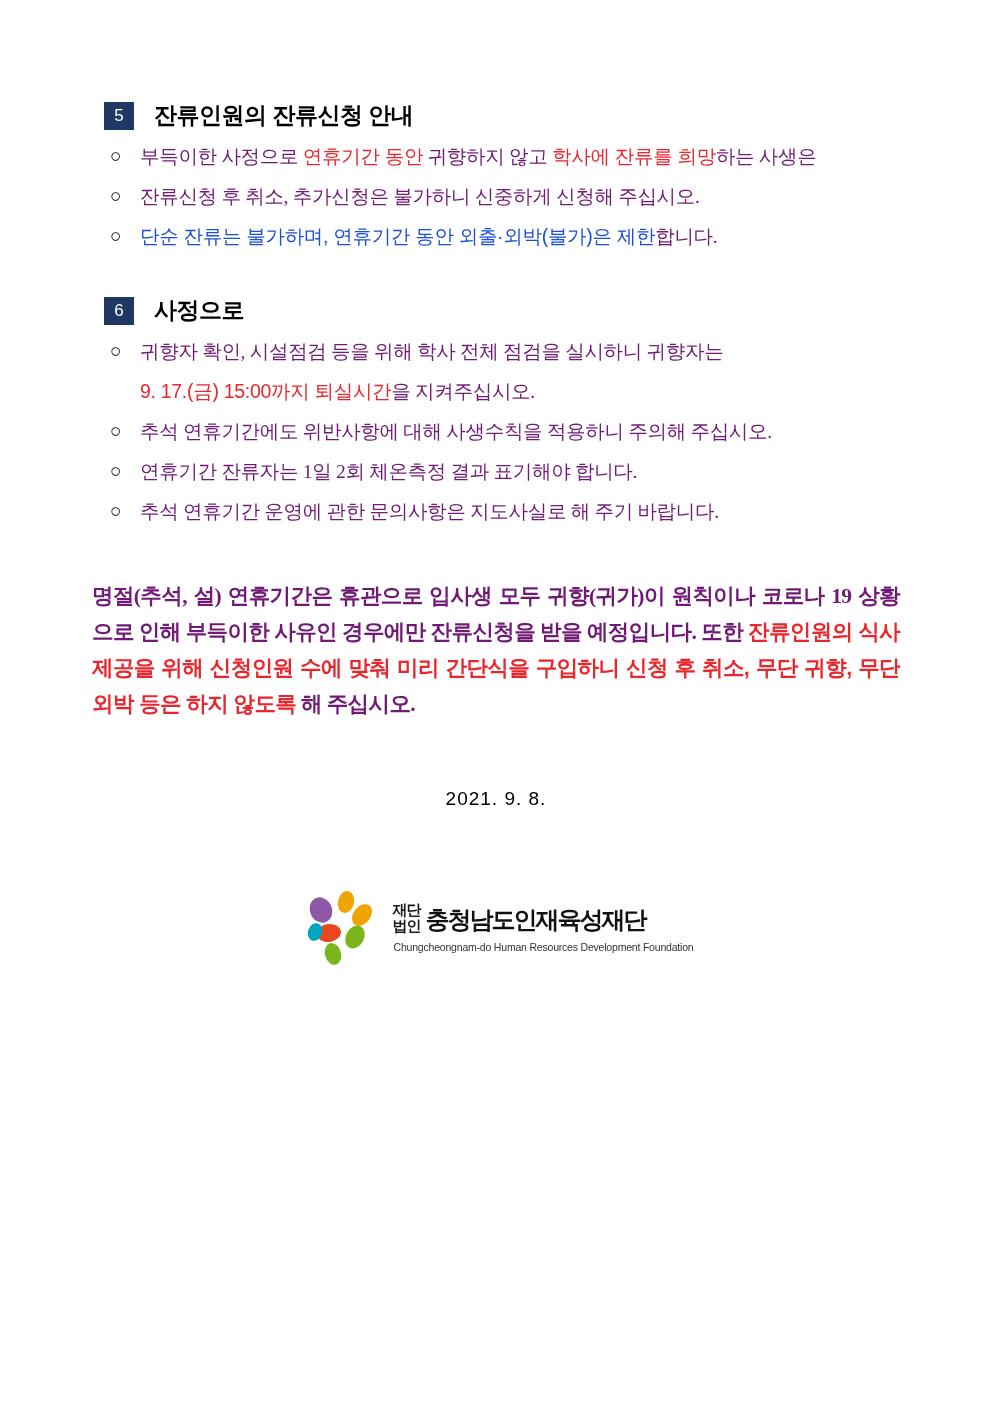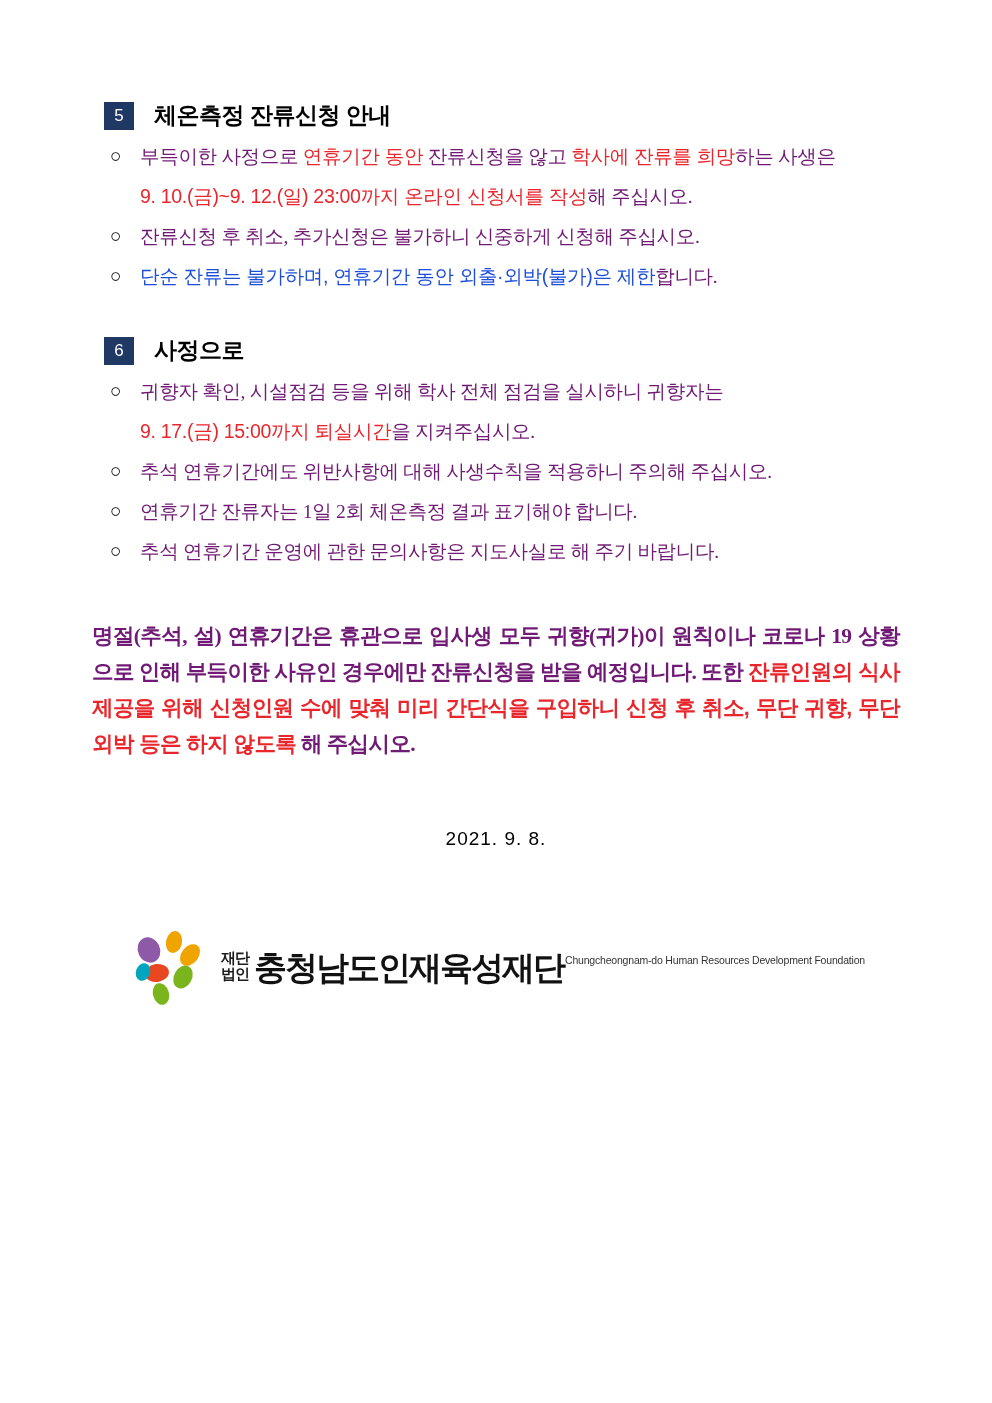--- a/index.html
+++ b/index.html
@@ -127,76 +127,70 @@
     justify-content: center;
   }
   .logo-mark {
     width: 86px;
     height: 78px;
     position: relative;
     margin-right: 8px;
   }
   .logo-text-block {
     display: flex;
-    flex-direction: row;
+    flex-direction: column;
     justify-content: center;
   }
   .logo-top {
     display: flex;
     align-items: flex-end;
   }
   .logo-prefix {
     font-size: 15px;
     line-height: 16px;
     color: #1b1b1b;
     font-weight: bold;
     margin-right: 5px;
     margin-bottom: 3px;
     letter-spacing: -1px;
   }
   .logo-main {
-    font-size: 33px;
+    font-size: 24px;
     line-height: 34px;
     font-weight: bold;
     color: #111111;
     letter-spacing: -2px;
   }
   .logo-sub {
     font-size: 10.5px;
     color: #333333;
     letter-spacing: -0.2px;
     margin-top: 4px;
     margin-left: 1px;
   }
 </style>
 </head>
 <body>
 
 <div class="page">
 
   <div class="section-head">
     <div class="section-num">5</div>
-    <div class="section-title">체온측정 잔류신청 안내</div>
+    <div class="section-title">잔류인원의 잔류신청 안내</div>
   </div>
 
   <div class="bullets">
 
     <div class="bullet-row">
       <div class="bullet-mark">○</div>
       <div class="bullet-body">
-        <span class="black">부득이한 사정으로 </span><span class="red">연휴기간 동안</span><span class="black"> 잔류신청을 않고 </span><span class="red">학사에 잔류를 희망</span><span class="black">하는 사생은</span>
-      </div>
-    </div>
-
-    <div class="cont-row">
-      <div class="cont-pad"></div>
-      <div class="cont-body">
-        <span class="red">9. 10.(금)~9. 12.(일) 23:00까지 온라인 신청서를 작성</span><span class="black">해 주십시오.</span>
-      </div>
-    </div>
+        <span class="black">부득이한 사정으로 </span><span class="red">연휴기간 동안</span><span class="black"> 귀향하지 않고 </span><span class="red">학사에 잔류를 희망</span><span class="black">하는 사생은</span>
+      </div>
+    </div>
+
 
     <div class="bullet-row">
       <div class="bullet-mark">○</div>
       <div class="bullet-body">
         <span class="black">잔류신청 후 취소, 추가신청은 불가하니 신중하게 신청해 주십시오.</span>
       </div>
     </div>
 
     <div class="bullet-row">
       <div class="bullet-mark">○</div>

